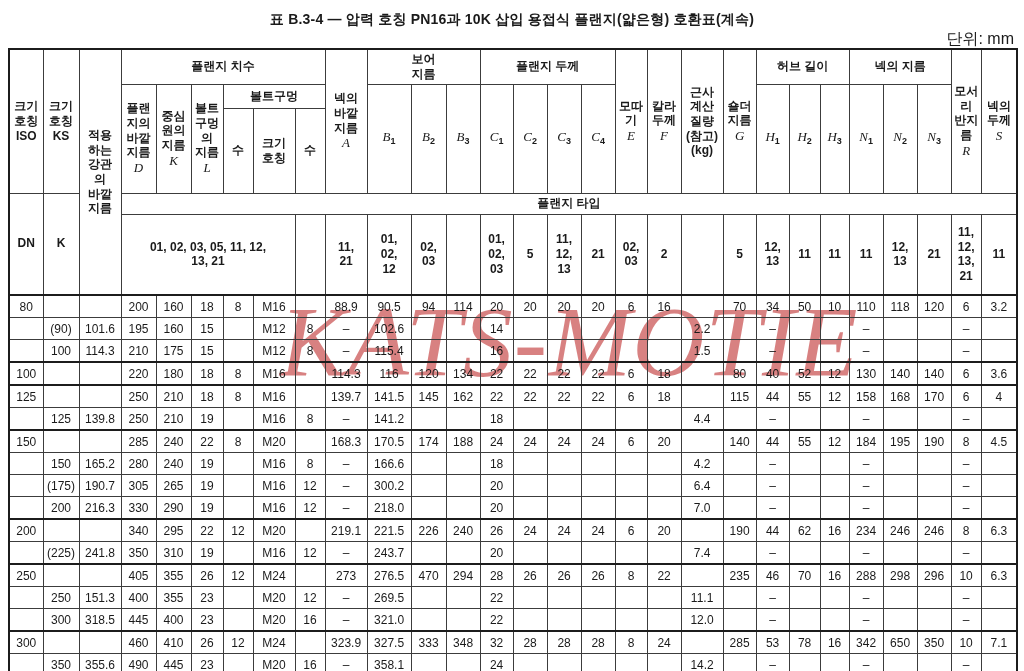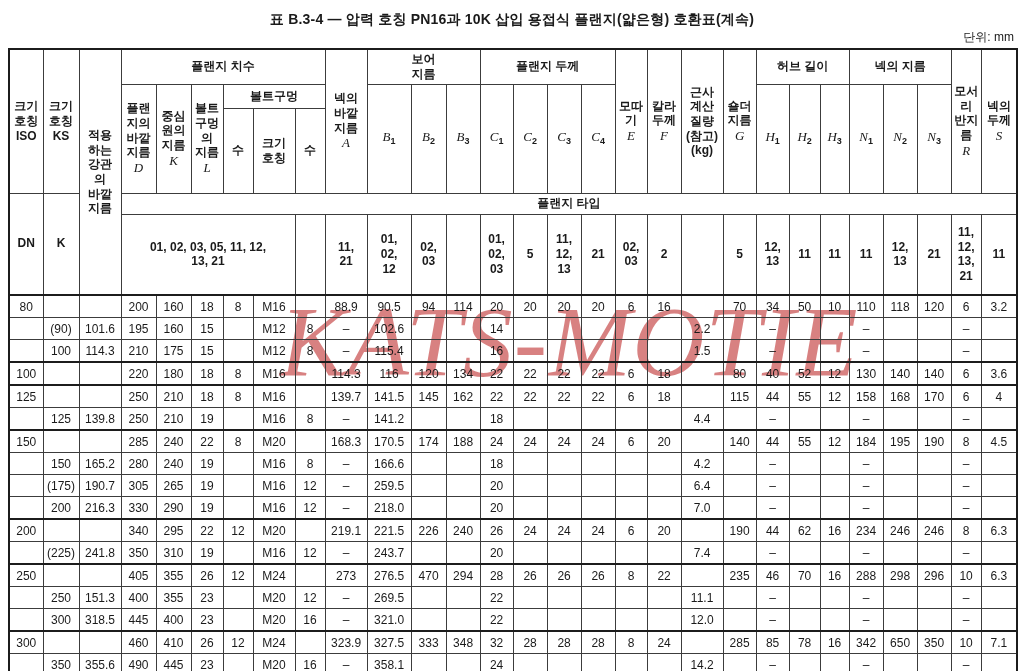--- a/index.html
+++ b/index.html
@@ -5,21 +5,21 @@
   html,body{margin:0;padding:0;background:#ffffff;}
   .page{
     position:relative;width:1024px;height:671px;background:#ffffff;
     font-family:"Liberation Sans",sans-serif;color:#1a1a1a;overflow:hidden;
   }
   .doc-title{
     position:absolute;top:11px;left:0;width:100%;text-align:center;
     font-size:14px;font-weight:bold;letter-spacing:0.2px;
   }
   .unit-label{
-    position:absolute;top:29px;right:10px;font-size:12px;
+    position:absolute;top:29px;right:10px;font-size:16px;
   }
   .watermark{
     position:absolute;top:284px;left:252px;z-index:0;
     font-family:"Liberation Serif",serif;font-style:italic;
     font-size:100px;color:#b91c1c;opacity:0.55;letter-spacing:1px;
     white-space:nowrap;pointer-events:none;margin-left:28px;
   }
   table.flange{
     position:absolute;left:8px;top:48px;width:1008px;z-index:1;
     border-collapse:collapse;table-layout:fixed;background:transparent;
@@ -457,21 +457,21 @@
           <td></td>
           <td>(175)</td>
           <td>190.7</td>
           <td>305</td>
           <td>265</td>
           <td>19</td>
           <td></td>
           <td>M16</td>
           <td>12</td>
           <td>–</td>
-          <td>259.5</td>
+          <td>300.2</td>
           <td></td>
           <td></td>
           <td>20</td>
           <td></td>
           <td></td>
           <td></td>
           <td></td>
           <td></td>
           <td>6.4</td>
           <td></td>
@@ -685,21 +685,21 @@
           <td>333</td>
           <td>348</td>
           <td>32</td>
           <td>28</td>
           <td>28</td>
           <td>28</td>
           <td>8</td>
           <td>24</td>
           <td></td>
           <td>285</td>
-          <td>85</td>
+          <td>53</td>
           <td>78</td>
           <td>16</td>
           <td>342</td>
           <td>650</td>
           <td>350</td>
           <td>10</td>
           <td>7.1</td>
         </tr>
         <tr>
           <td></td>

